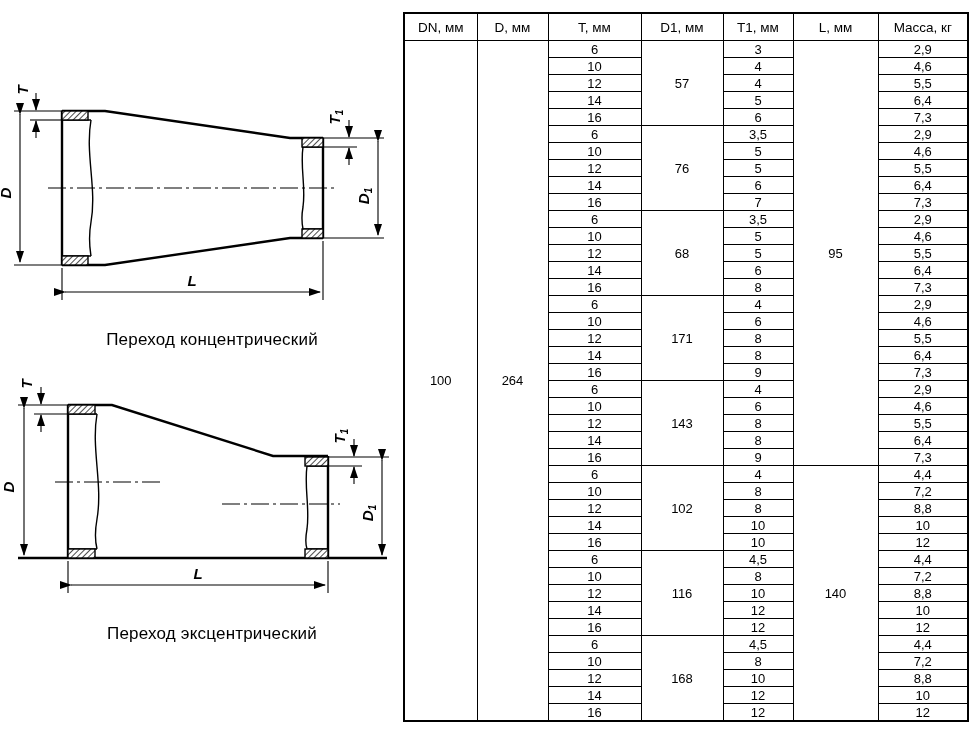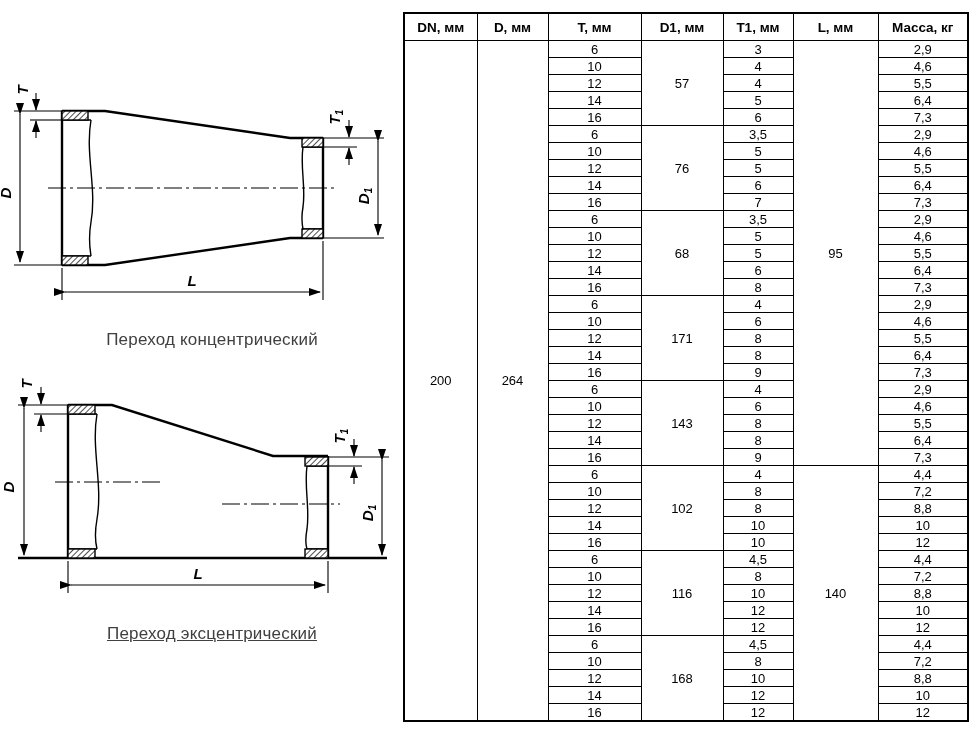--- a/index.html
+++ b/index.html
@@ -3,38 +3,38 @@
 <meta charset="utf-8">
 <style>
   html,body{margin:0;padding:0;background:#ffffff;}
   #page{position:relative;width:972px;height:733px;background:#ffffff;overflow:hidden;
         font-family:"Liberation Sans",sans-serif;color:#000;}
   
   .diagram{position:absolute;left:0;}
   #diagram-concentric{top:60px;}
   #diagram-eccentric{top:368px;}
   .caption{position:absolute;left:0;width:424px;text-align:center;
-           font-size:17px;color:#404040;letter-spacing:.2px;}
+           font-size:17px;color:#000000;letter-spacing:.2px;}
   #caption-concentric{top:330px;}
-  #caption-eccentric{top:624px;text-decoration:underline;}
+  #caption-eccentric{top:624px;}
   svg .outline{stroke:#000;stroke-width:2.4;fill:none;stroke-linejoin:miter;}
   svg .thin{stroke:#000;stroke-width:1.4;fill:none;}
   svg .dim{stroke:#000;stroke-width:1.1;fill:none;}
   svg .center{stroke:#000;stroke-width:1.1;fill:none;stroke-dasharray:18 4 3 4;}
   svg .hatchbox{stroke:#000;stroke-width:1.4;}
   svg text{font-family:"Liberation Sans",sans-serif;font-style:italic;font-weight:600;
            font-size:15px;fill:#000;}
   svg .sub{font-size:10px;}
   
   #spec-table-wrap{position:absolute;left:403px;top:12px;}
   table.spec{border-collapse:collapse;table-layout:fixed;background:#fff;}
   table.spec th,table.spec td{border:1px solid #000;text-align:center;vertical-align:middle;
            padding:0;font-size:13px;line-height:15px;overflow:hidden;}
   table.spec{border:2px solid #000;}
-  table.spec th{height:26px;font-weight:bold;font-size:13.5px;}
+  table.spec th{height:26px;font-weight:normal;font-size:13.5px;}
   table.spec td{height:16px;}
 </style>
 </head>
 <body>
 
 <div id="page">
 
   <svg id="diagram-concentric" class="diagram" width="400" height="300" viewBox="0 60 400 300">
     <defs>
       <pattern id="hatch1" patternUnits="userSpaceOnUse" width="4" height="4" patternTransform="rotate(45)">
@@ -159,21 +159,21 @@
           <th>D, мм</th>
           <th>T, мм</th>
           <th>D1, мм</th>
           <th>T1, мм</th>
           <th>L, мм</th>
           <th>Масса, кг</th>
         </tr>
       </thead>
       <tbody>
           <tr>
-            <td rowspan="40">200</td>
+            <td rowspan="40">100</td>
             <td rowspan="40">264</td>
             <td>6</td>
             <td rowspan="5">57</td>
             <td>3</td>
             <td rowspan="25">95</td>
             <td>2,9</td>
           </tr>
           <tr>
             <td>10</td>
             <td>4</td>

